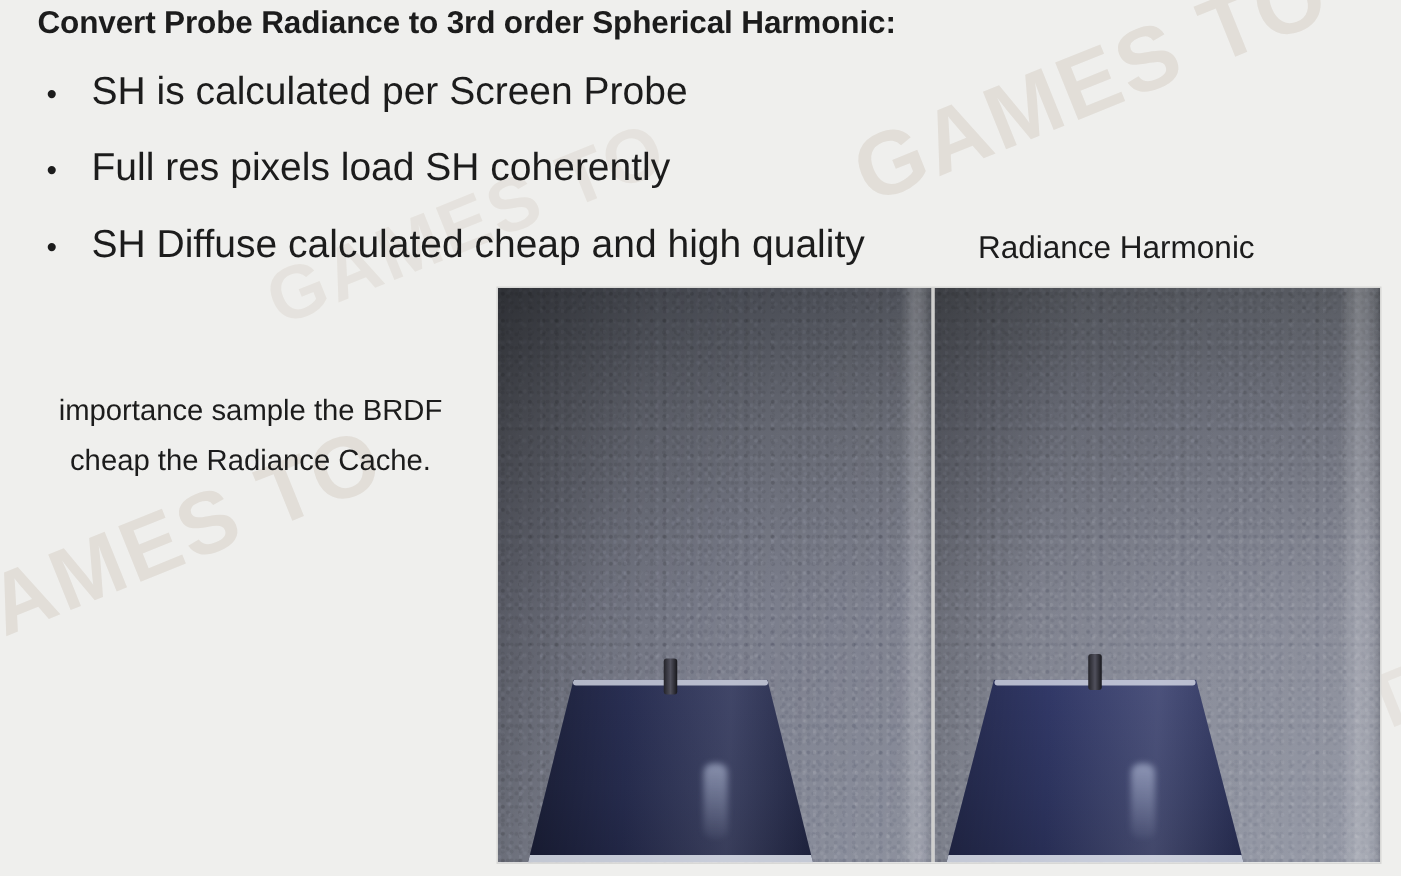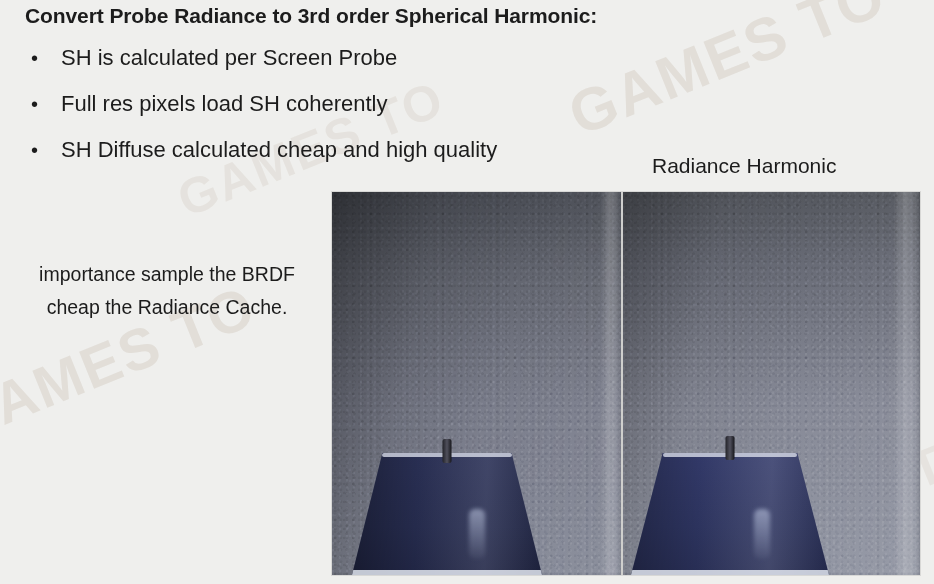--- a/index.html
+++ b/index.html
@@ -71,21 +71,21 @@
   .bullet-dot {
     width: 30px;
     flex: none;
     font-size: 20px;
     color: #1c1c1c;
     line-height: 1;
     text-align: left;
     padding-left: 5px;
   }
   .bullet-text {
-    font-size: 22px;
+    font-size: 26px;
     color: #1c1c1c;
   }
 
   #side-paragraph {
     position: absolute;
     left: 2px;
     top: 258px;
     width: 330px;
     font-size: 19.5px;
     line-height: 33px;

